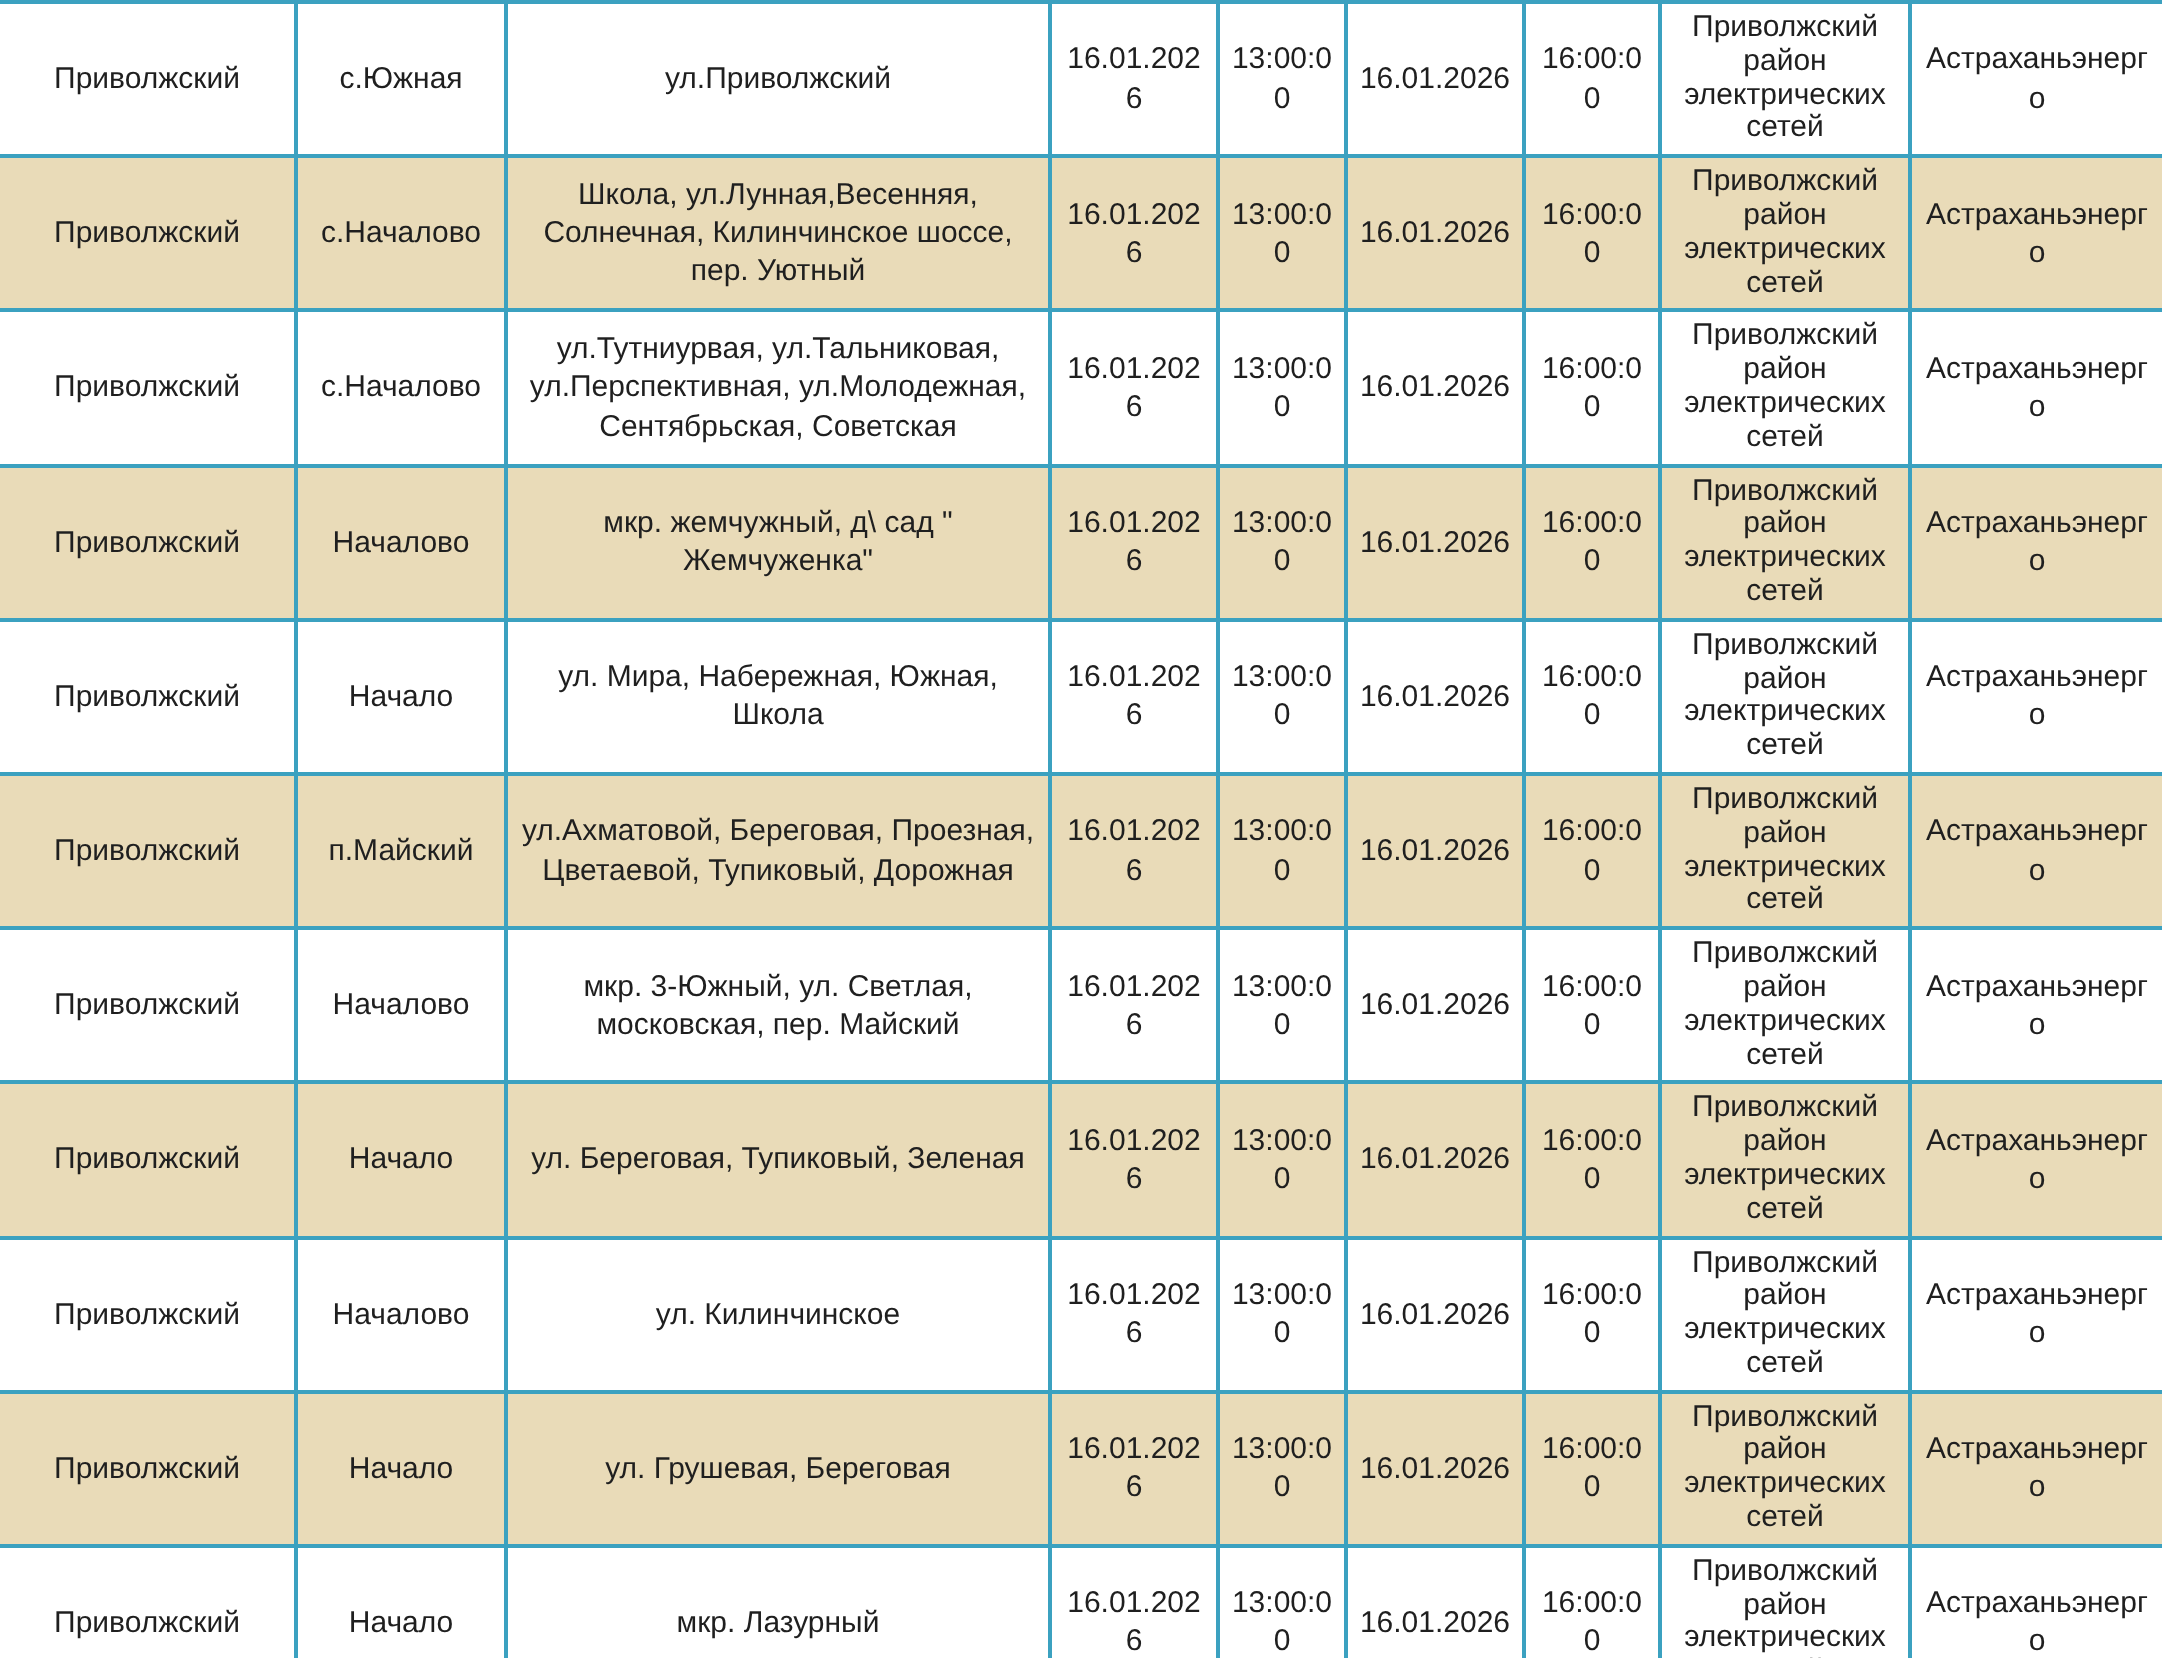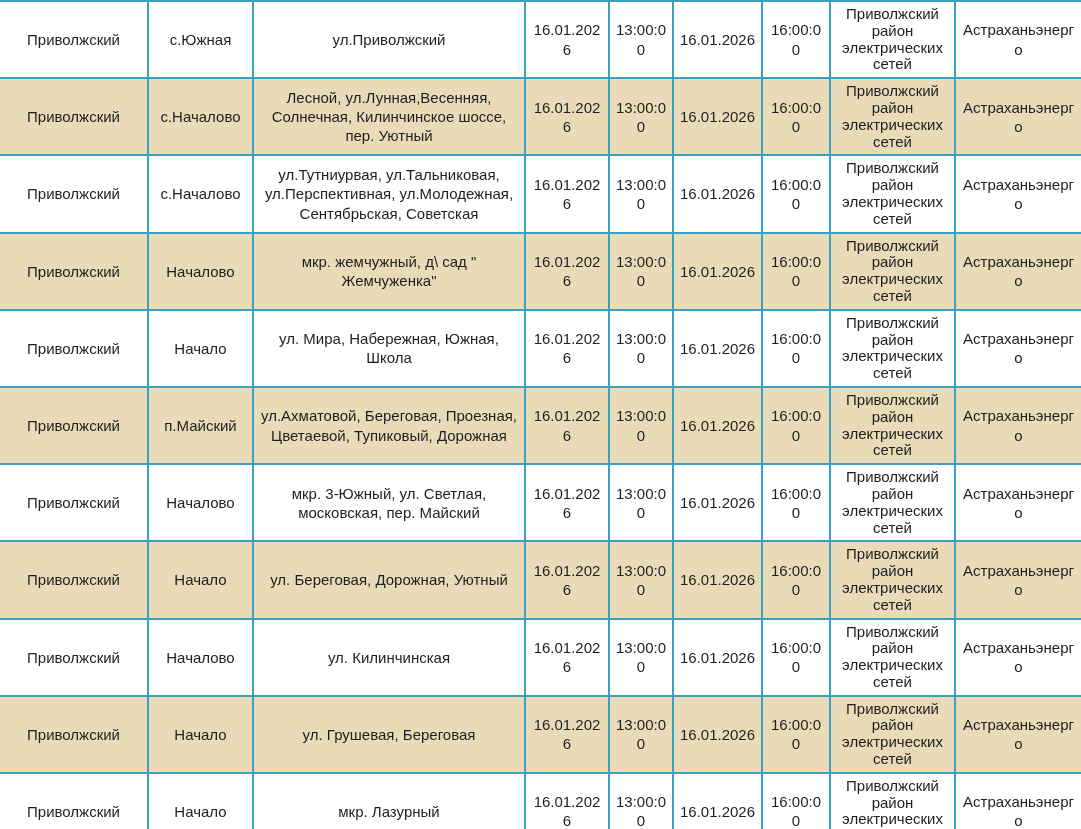--- a/index.html
+++ b/index.html
@@ -58,21 +58,21 @@
     <td>16.01.2026</td>
     <td>13:00:00</td>
     <td>16.01.2026</td>
     <td>16:00:00</td>
     <td class="org">Приволжский район электрических сетей</td>
     <td>Астраханьэнерго</td>
   </tr>
         <tr class="alt">
     <td>Приволжский</td>
     <td>с.Началово</td>
-    <td>Лесной, ул.Лунная,Весенняя, Солнечная, Килинчинское шоссе, пер. Уютный</td>
+    <td>Школа, ул.Лунная,Весенняя, Солнечная, Килинчинское шоссе, пер. Уютный</td>
     <td>16.01.2026</td>
     <td>13:00:00</td>
     <td>16.01.2026</td>
     <td>16:00:00</td>
     <td class="org">Приволжский район электрических сетей</td>
     <td>Астраханьэнерго</td>
   </tr>
         <tr class="plain">
     <td>Приволжский</td>
     <td>с.Началово</td>
@@ -124,32 +124,32 @@
     <td>16.01.2026</td>
     <td>13:00:00</td>
     <td>16.01.2026</td>
     <td>16:00:00</td>
     <td class="org">Приволжский район электрических сетей</td>
     <td>Астраханьэнерго</td>
   </tr>
         <tr class="alt">
     <td>Приволжский</td>
     <td>Начало</td>
-    <td>ул. Береговая, Дорожная, Уютный</td>
+    <td>ул. Береговая, Тупиковый, Зеленая</td>
     <td>16.01.2026</td>
     <td>13:00:00</td>
     <td>16.01.2026</td>
     <td>16:00:00</td>
     <td class="org">Приволжский район электрических сетей</td>
     <td>Астраханьэнерго</td>
   </tr>
         <tr class="plain">
     <td>Приволжский</td>
     <td>Началово</td>
-    <td>ул. Килинчинская</td>
+    <td>ул. Килинчинское</td>
     <td>16.01.2026</td>
     <td>13:00:00</td>
     <td>16.01.2026</td>
     <td>16:00:00</td>
     <td class="org">Приволжский район электрических сетей</td>
     <td>Астраханьэнерго</td>
   </tr>
         <tr class="alt">
     <td>Приволжский</td>
     <td>Начало</td>

